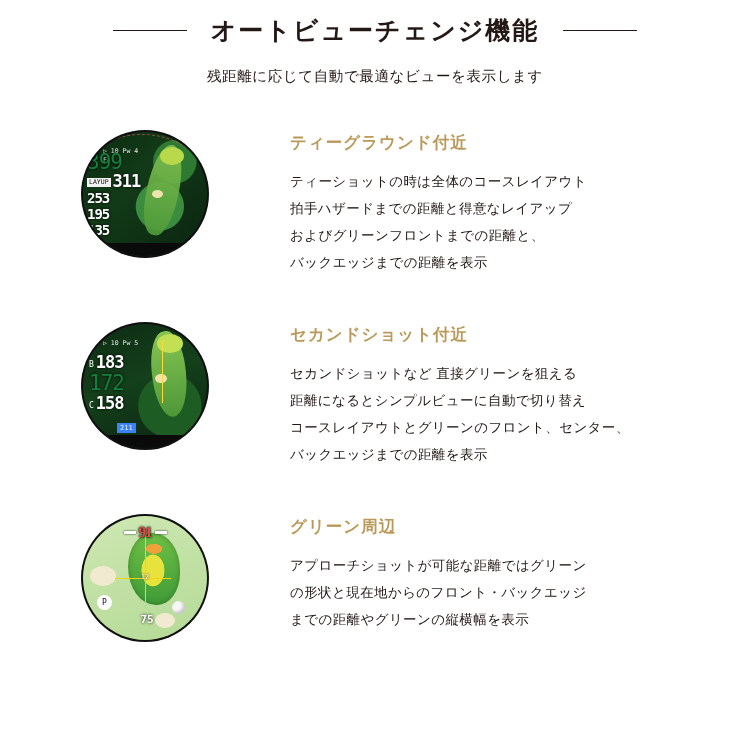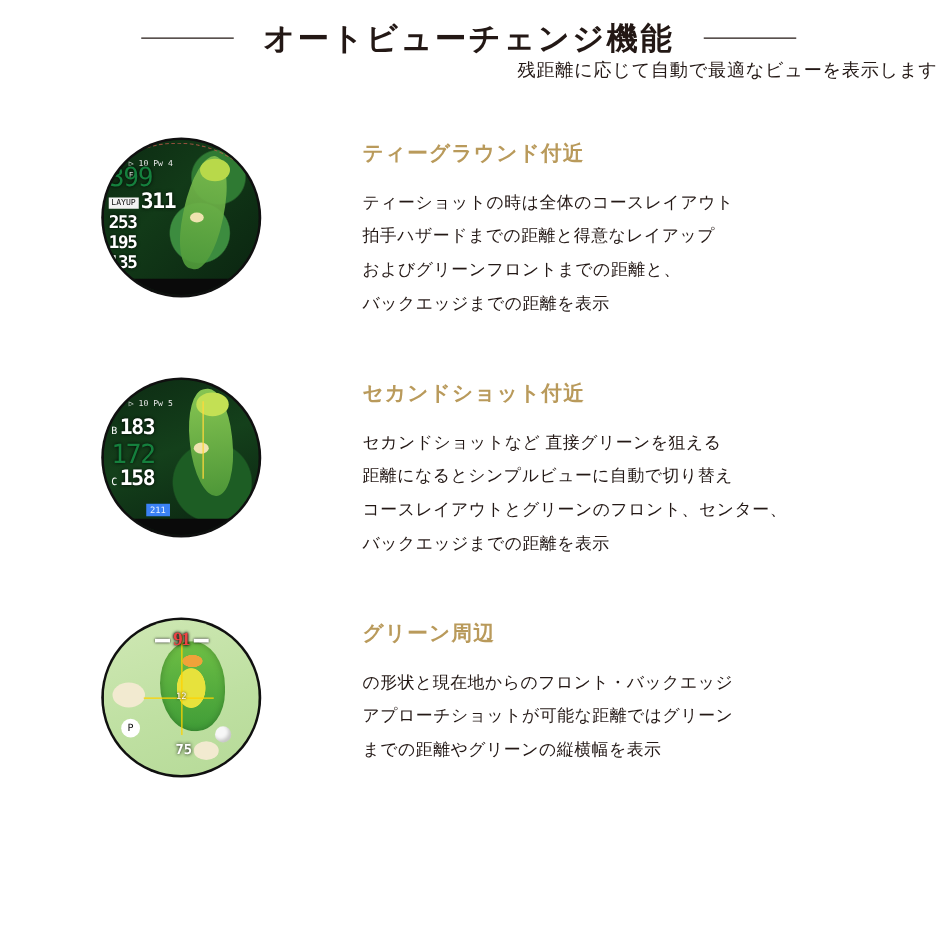--- a/index.html
+++ b/index.html
@@ -32,25 +32,24 @@
     height: 1px;
     background: #231815;
   }
   .page-title {
     font-size: 25px;
     font-weight: bold;
     letter-spacing: 2px;
     white-space: nowrap;
   }
   .subtitle {
-    margin-top: 0;
+    margin-top: 20px;
     font-size: 14.5px;
     letter-spacing: 0.6px;
     color: #231815;
-    text-align: right;
   }
 
   
   .sections {
     margin-top: 46px;
   }
   .section {
     display: flex;
     align-items: flex-start;
     margin-bottom: 48px;
@@ -534,20 +533,20 @@
         <div class="w3-flag">P</div>
         <div class="w3-ball"></div>
 
         <div class="w3-bottom">75</div>
       </div>
     </div>
 
     <div class="text-col">
       <h3 class="section-heading">グリーン周辺</h3>
       <div class="section-body">
+        <div>アプローチショットが可能な距離ではグリーン</div>
         <div>の形状と現在地からのフロント・バックエッジ</div>
-        <div>アプローチショットが可能な距離ではグリーン</div>
         <div>までの距離やグリーンの縦横幅を表示</div>
       </div>
     </div>
   </div>
 
 </div>
 
 </body></html>

